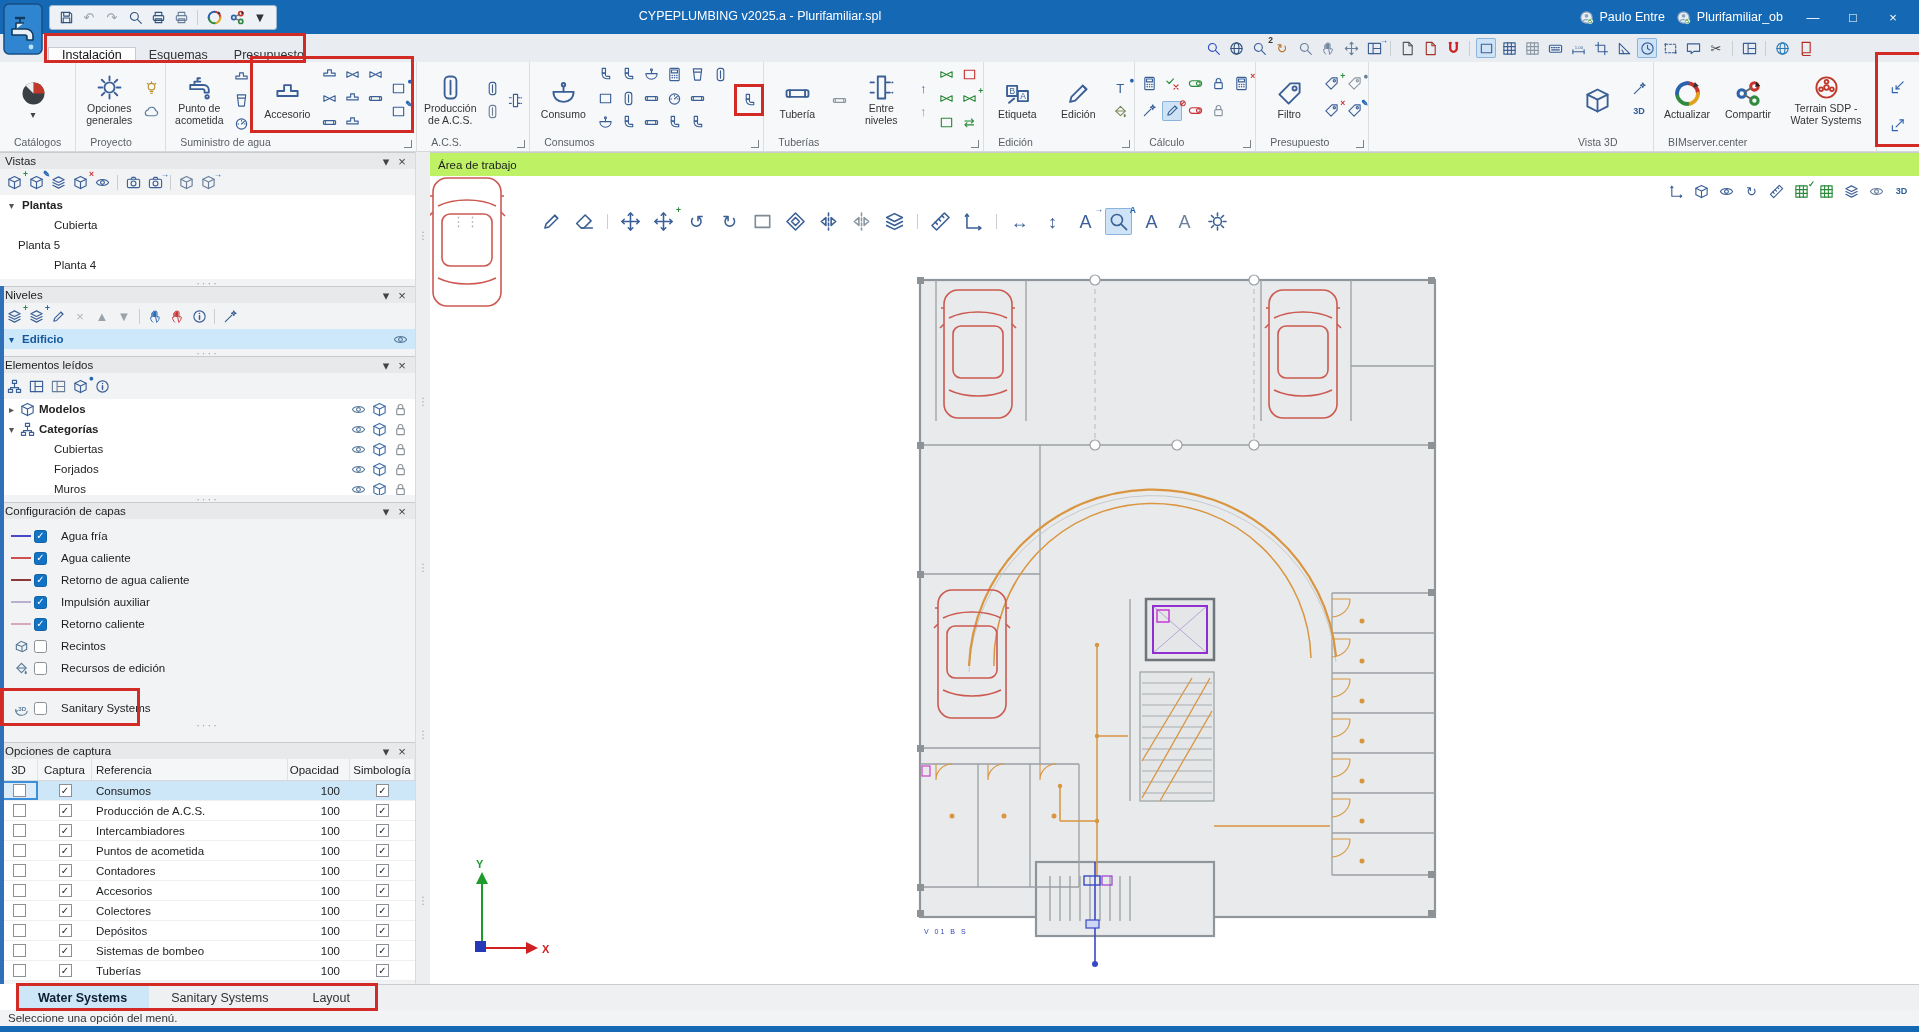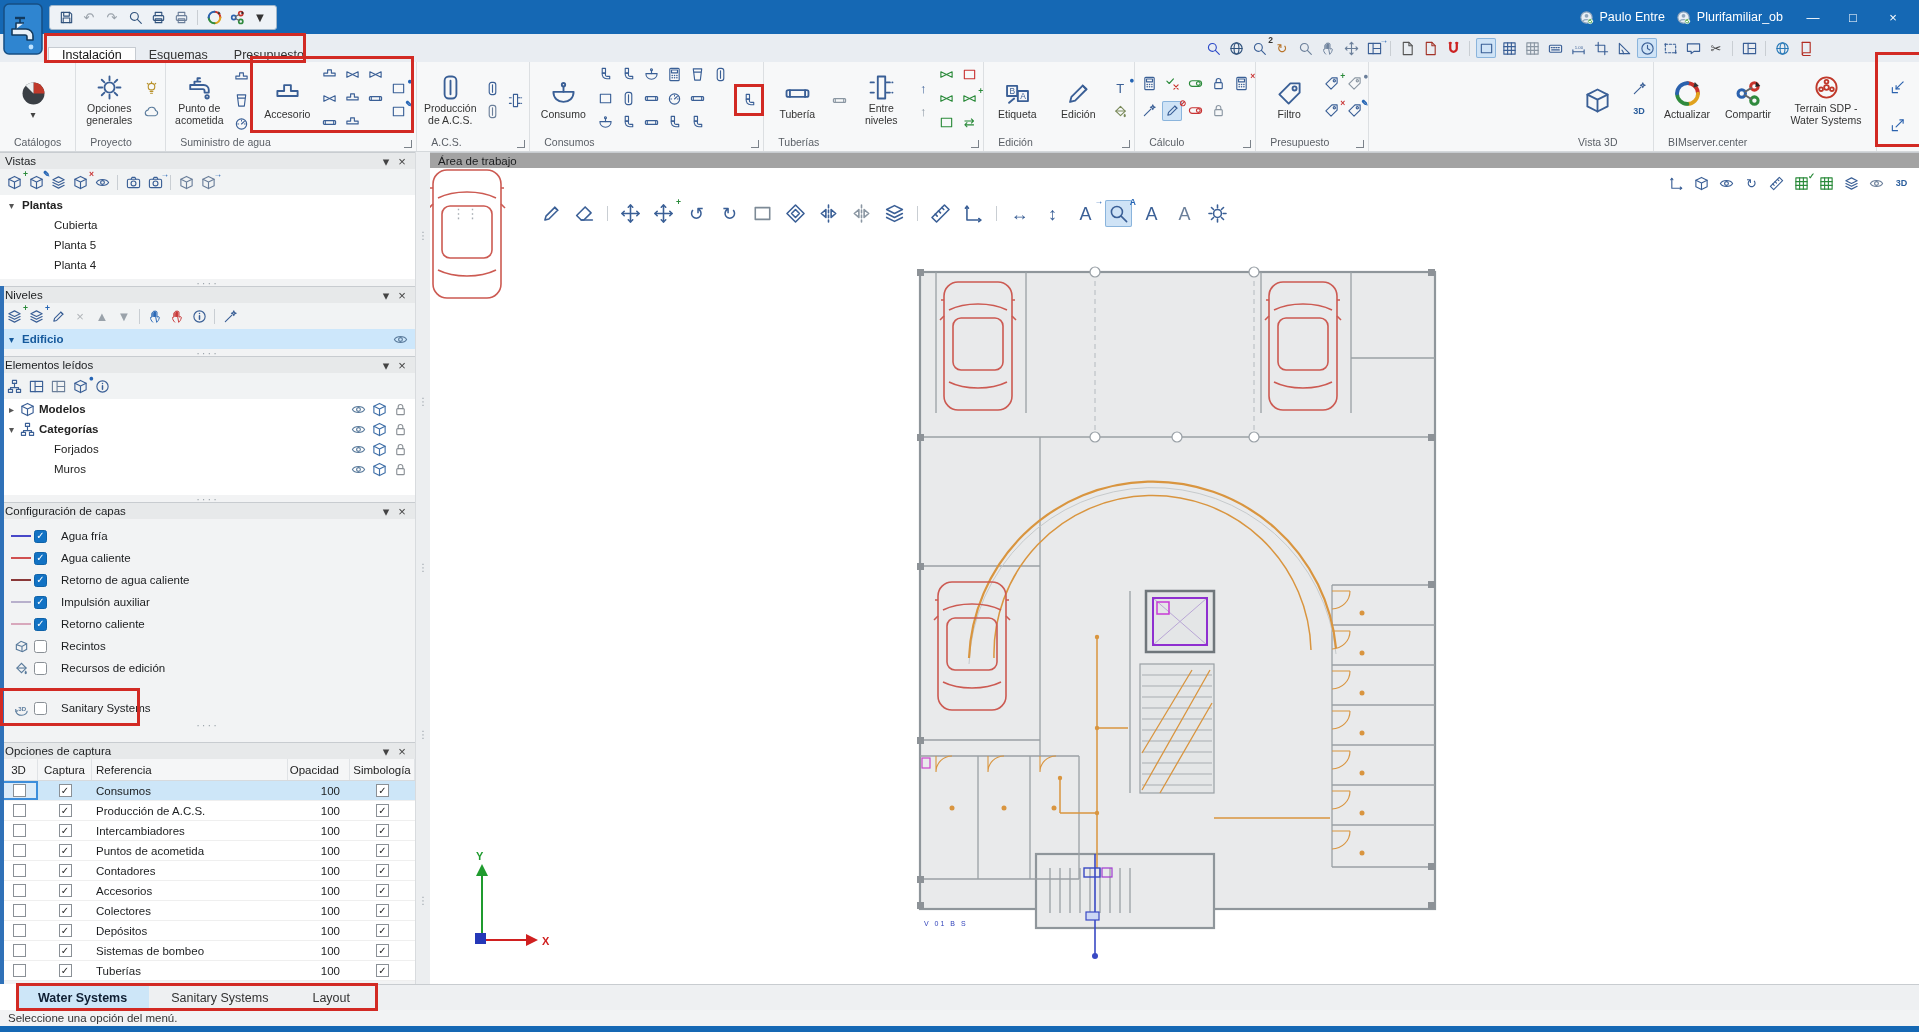--- a/index.html
+++ b/index.html
@@ -104,21 +104,21 @@
   .crow.chead{height:22px;background:#f5f6f7;border-bottom:1px solid #d7dadd;color:#222}
   .crow.rsel{background:#cde6f8}
   .cc{display:flex;align-items:center;height:100%;padding:0 4px}
   .cc.h{border-right:1px solid #e0e3e6;font-size:11.5px}
   .cc.c0,.cc.c1{justify-content:center}
   .cc.c3{justify-content:flex-end;padding-right:10px}
   .cc.c4{justify-content:center}
   .cc.foc{box-shadow:inset 0 0 0 2px #3d8edb;background:#dcebf8}
   
   .workarea{flex:1;display:flex;flex-direction:column;position:relative}
-  .wahead{height:16px;background:#a3a3a3;border-top:1px solid #c8ccd0;display:flex;align-items:center;
+  .wahead{height:24px;background:#bef264;border-top:1px solid #c8ccd0;display:flex;align-items:center;
     padding:0 8px;font-size:11.5px;color:#1b1d1f}
   .cvs{flex:1;background:#fff;position:relative;overflow:hidden}
   .watools{position:absolute;left:108px;top:32px;display:flex;align-items:center;gap:6px;z-index:10}
   .watools .icon{width:27px;height:27px}
   .watools .icon svg{width:21px;height:21px}
   .watools .icon.glyph{font-size:18px}
   .wahandle{position:absolute;left:22px;top:38px;color:#a8aeb4;font-size:13px;letter-spacing:1px;z-index:10}
   .warights{position:absolute;right:8px;top:6px;display:flex;align-items:center;gap:6px;z-index:10}
   .warights .icon{width:19px;height:19px}
   .plansvg{position:absolute;left:0;top:0}
@@ -402,20 +402,21 @@
         <circle cx="8" cy="8" r="6" fill="#e8eef5" stroke="#8fa6bd"></circle>
         <circle cx="8" cy="6.2" r="2" fill="#8fa6bd" stroke="none"></circle>
         <path d="M4.5 11.5c.8-1.6 6.2-1.6 7 0" stroke="#8fa6bd"></path>
         <circle cx="12" cy="12" r="2.6" fill="#3a9c3a" stroke="#fff" stroke-width=".8"></circle>
         <path d="M10.9 12l.9.9l1.4-1.7" stroke="#fff"></path>
       </symbol>
 </defs>
 </svg>
 
 <div class="titlebar">
+  <div class="wtitle">CYPEPLUMBING v2025.a - Plurifamiliar.spl</div>
   <div class="tright">
     <span class="tuser">
       <span class="icon">
           <svg viewBox="0 0 16 16">
             <use href="#i-user"></use>
           </svg>
         </span>
       <span>Paulo Entre</span>
     </span>
     <span class="tuser">
@@ -1190,21 +1191,21 @@
         </div>
       <div class="treearea" style="height:84px">
           <div class="trow tbold" style="padding-left: 4px;">
             <span class="arr">▾</span>
             <span class="tlab">Plantas</span>
           </div>
           <div class="trow" style="padding-left: 36px;">
             <span class="arr"></span>
             <span class="tlab">Cubierta</span>
           </div>
-          <div class="trow" style="padding-left: 36px;">
+          <div class="trow" style="">
             <span class="arr"></span>
             <span class="tlab">Planta 5</span>
           </div>
           <div class="trow" style="padding-left: 36px;">
             <span class="arr"></span>
             <span class="tlab">Planta 4</span>
           </div>
         </div>
       <div class="handle">····</div>
     </div>
@@ -1341,20 +1342,41 @@
             </span>
           </div>
           <div class="trow tbold" style="padding-left: 4px;">
             <span class="arr">▾</span>
             <span class="icon">
               <svg viewBox="0 0 16 16">
                 <use href="#i-tree"></use>
               </svg>
             </span>
             <span class="tlab">Categorías</span>
+            <span class="rti">
+              <span class="icon" style="color: rgb(90, 123, 156);">
+                <svg viewBox="0 0 16 16">
+                  <use href="#i-eye"></use>
+                </svg>
+              </span>
+              <span class="icon" style="color: rgb(63, 111, 168);">
+                <svg viewBox="0 0 16 16">
+                  <use href="#i-cube"></use>
+                </svg>
+              </span>
+              <span class="icon" style="color: rgb(138, 144, 150);">
+                <svg viewBox="0 0 16 16">
+                  <use href="#i-lock"></use>
+                </svg>
+              </span>
+            </span>
+          </div>
+          <div class="trow" style="padding-left: 36px;">
+            <span class="arr"></span>
+            <span class="tlab">Cubiertas</span>
             <span class="rti">
               <span class="icon" style="color: rgb(90, 123, 156);">
                 <svg viewBox="0 0 16 16">
                   <use href="#i-eye"></use>
                 </svg>
               </span>
               <span class="icon" style="color: rgb(63, 111, 168);">
                 <svg viewBox="0 0 16 16">
                   <use href="#i-cube"></use>
                 </svg>

